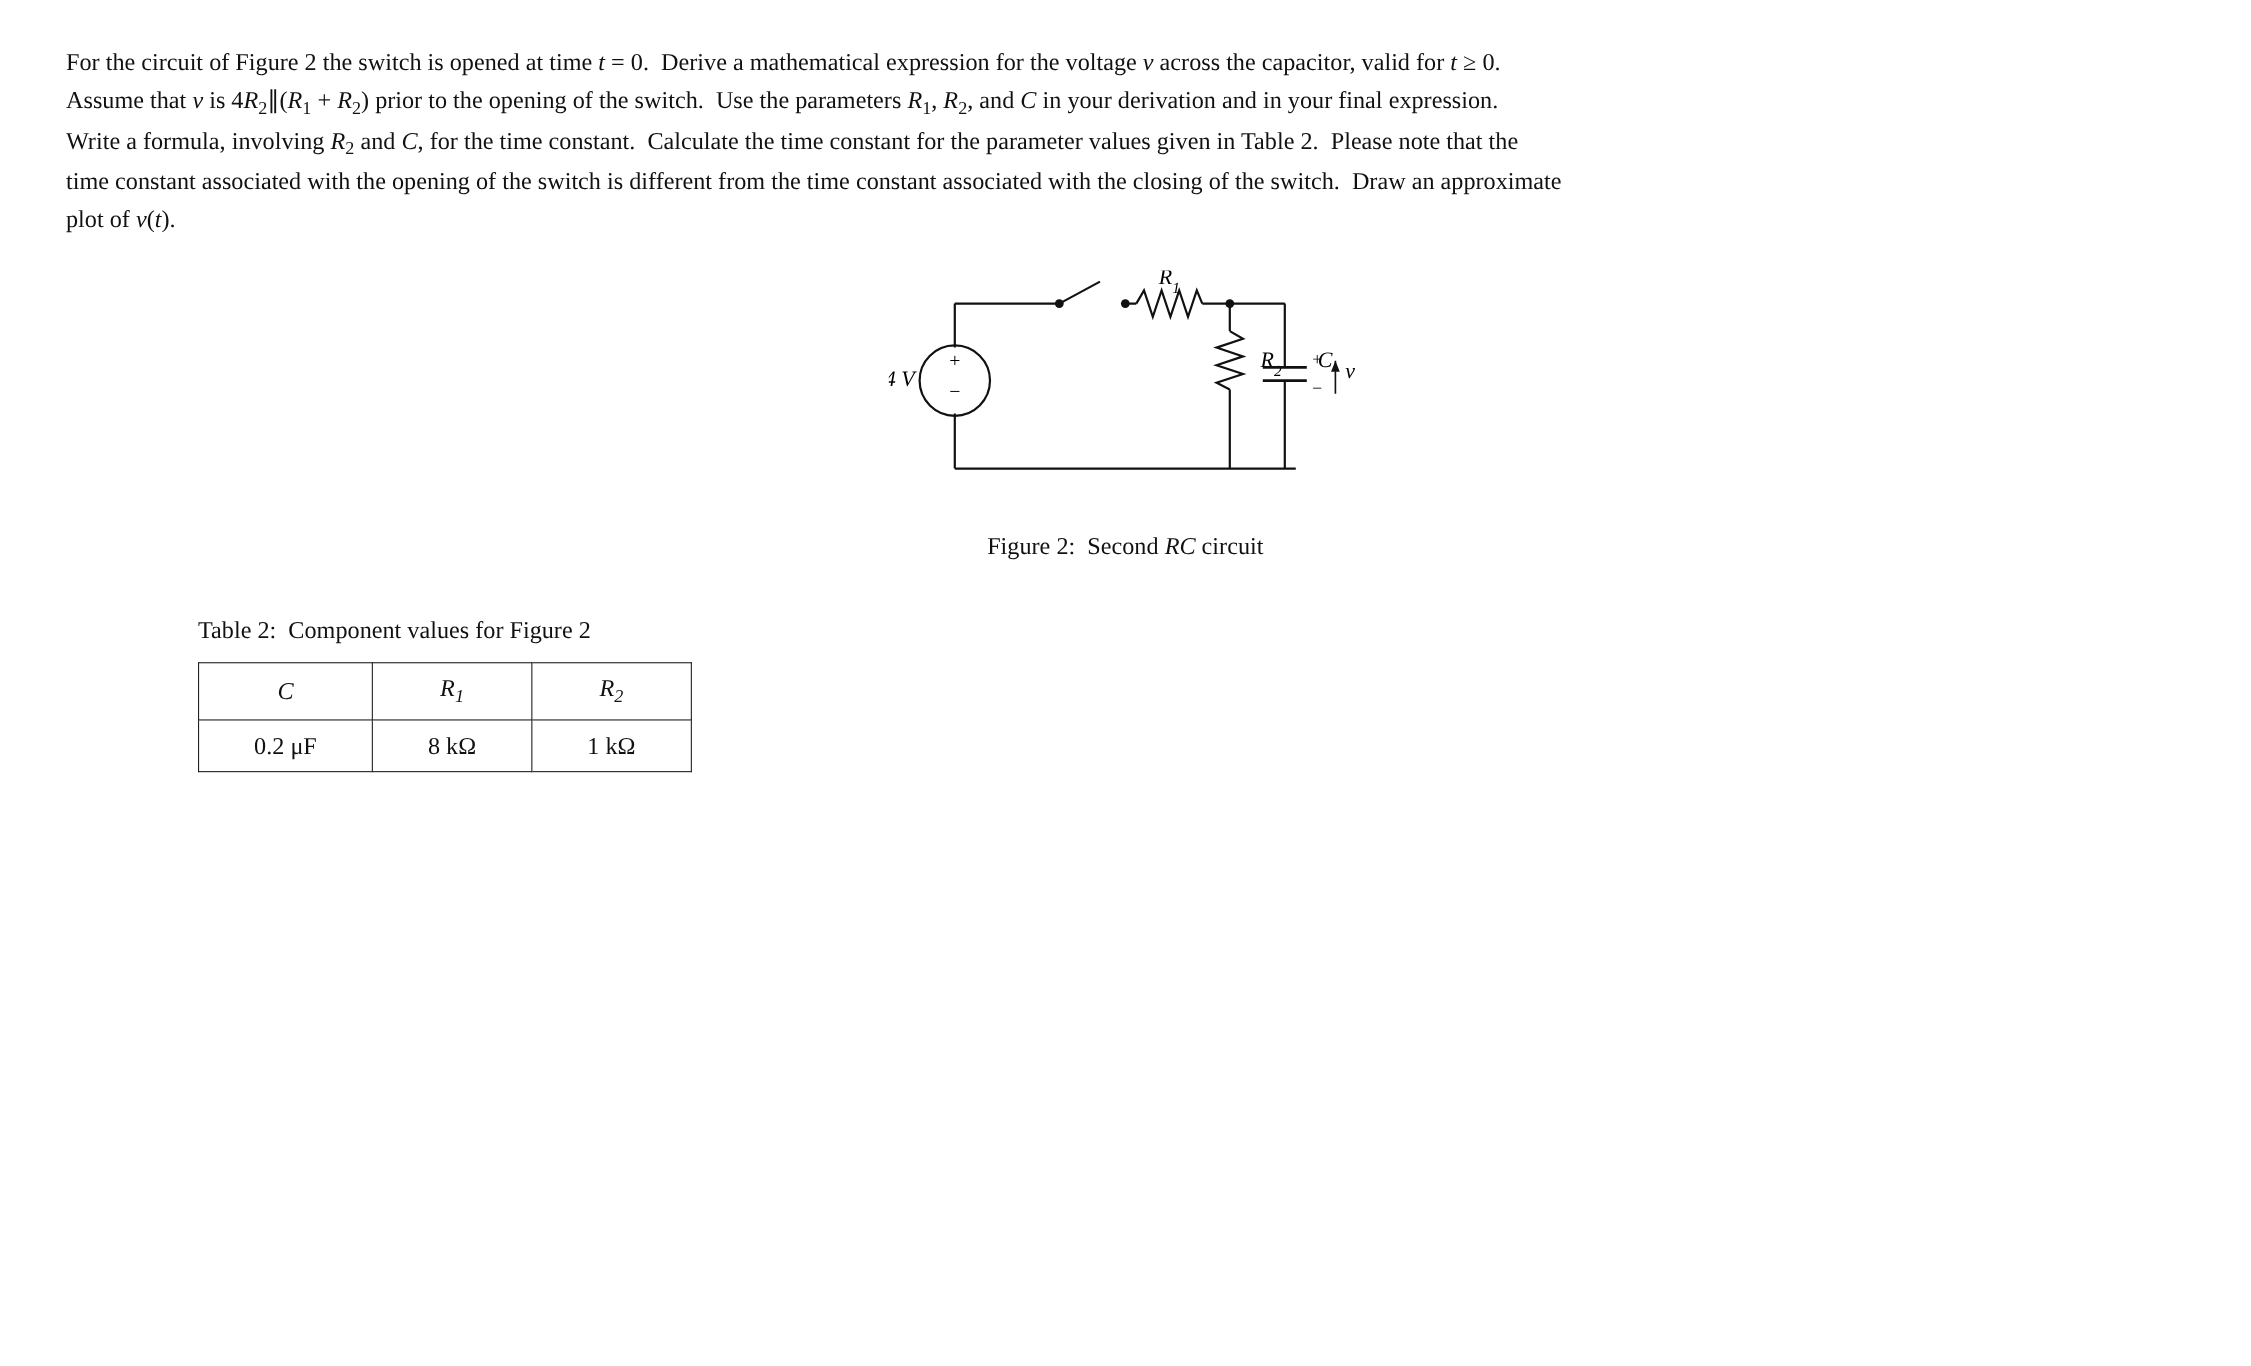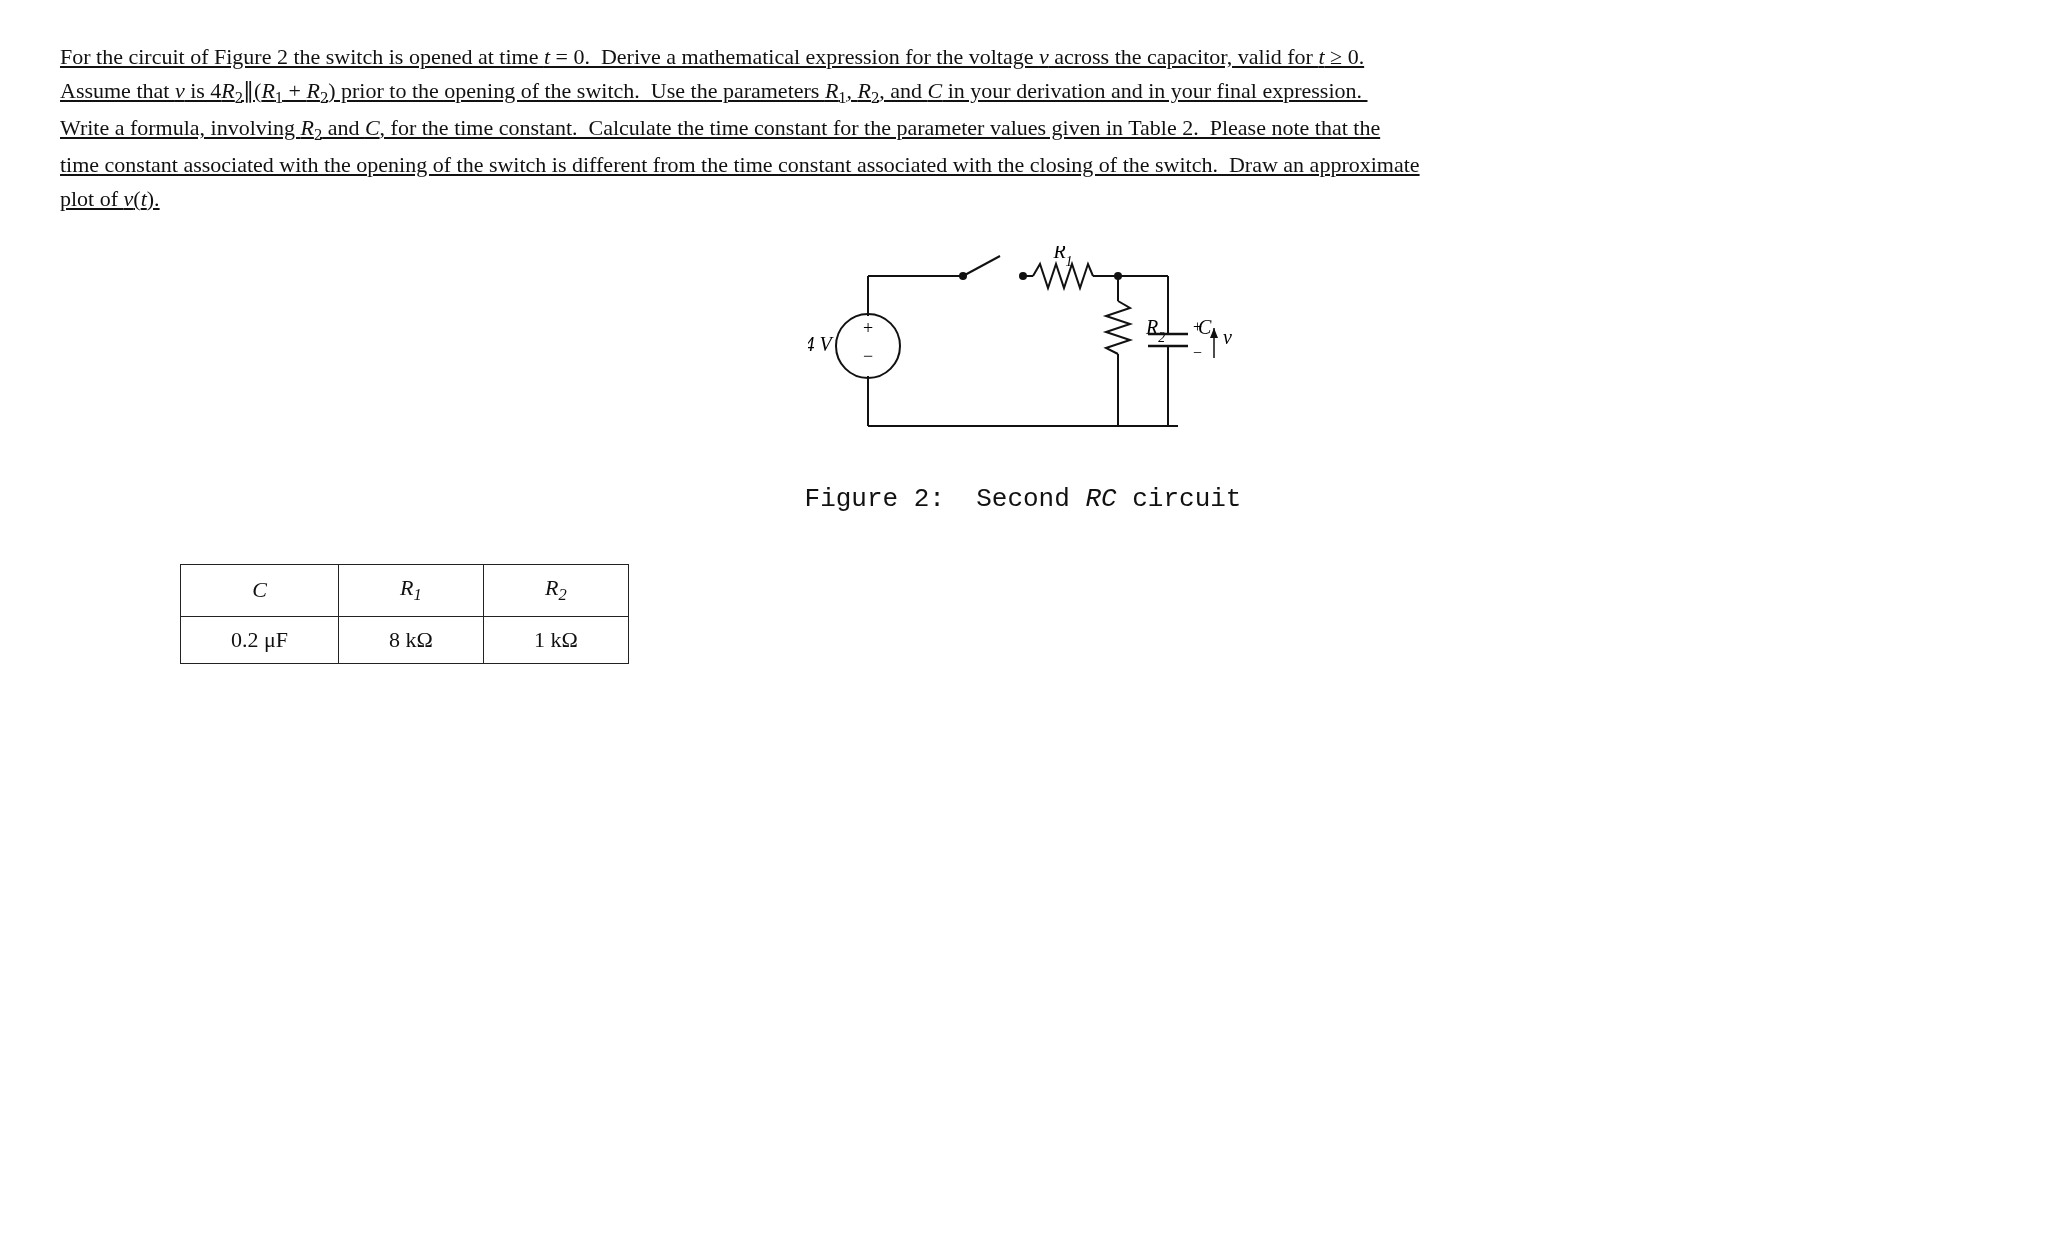--- a/index.html
+++ b/index.html
@@ -8,39 +8,37 @@
       font-family: "Times New Roman", Times, serif;
       font-size: 22px;
       color: #111;
       padding: 40px 60px;
       width: 2046px;
       min-height: 1242px;
     }
     .main-text {
       max-width: 1360px;
       line-height: 1.55;
-      text-decoration: underline;
     }
     .main-text p {
       margin-bottom: 0;
     }
     .math { font-style: italic; }
     .figure-area {
       display: flex;
       flex-direction: column;
       align-items: center;
       margin: 30px 0 50px 0;
     }
     .circuit-svg {
       margin-bottom: 10px;
     }
     .figure-caption {
-      font-size: 26px;
+      font-size: 22px;
       margin-top: 8px;
-      font-family: Liberation Mono, monospace;
     }
     .table-area {
       margin-left: 120px;
       margin-top: 20px;
     }
     .table-caption {
       font-size: 22px;
       margin-bottom: 16px;
     }
     .component-table {
@@ -137,20 +135,23 @@
     <polygon points="406,82 402,92 410,92" fill="#111"></polygon>
 
   </svg>
 
   <div class="figure-caption">
     Figure 2:&nbsp; Second <span class="math">RC</span> circuit
   </div>
 </div>
 
 <div class="table-area">
+  <div class="table-caption">
+    Table 2:&nbsp; Component values for Figure 2
+  </div>
   <table class="component-table">
     <thead>
       <tr>
         <th><span class="math">C</span></th>
         <th><span class="math">R</span><sub>1</sub></th>
         <th><span class="math">R</span><sub>2</sub></th>
       </tr>
     </thead>
     <tbody>
       <tr>

